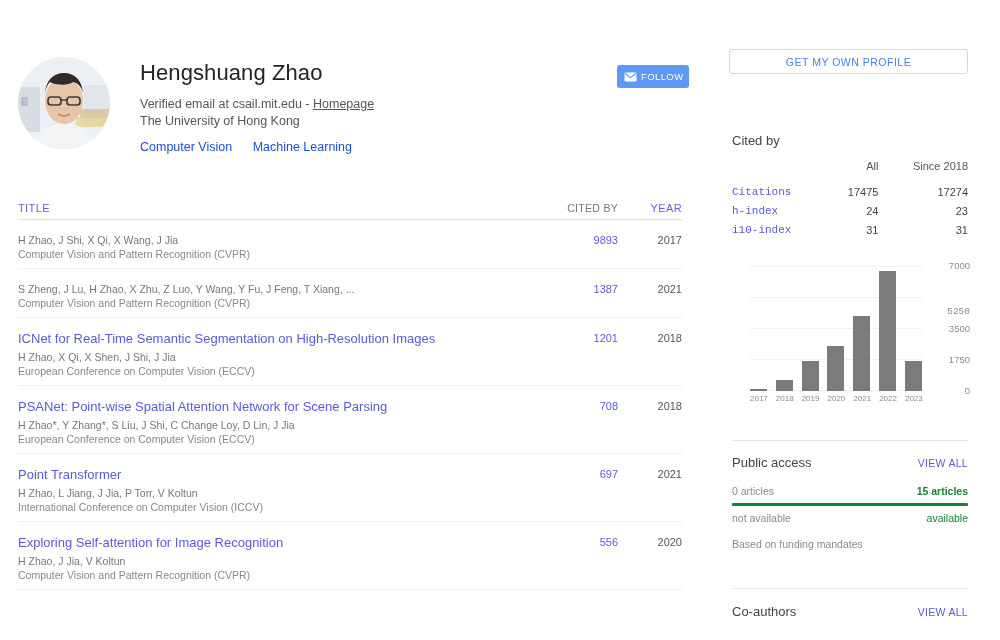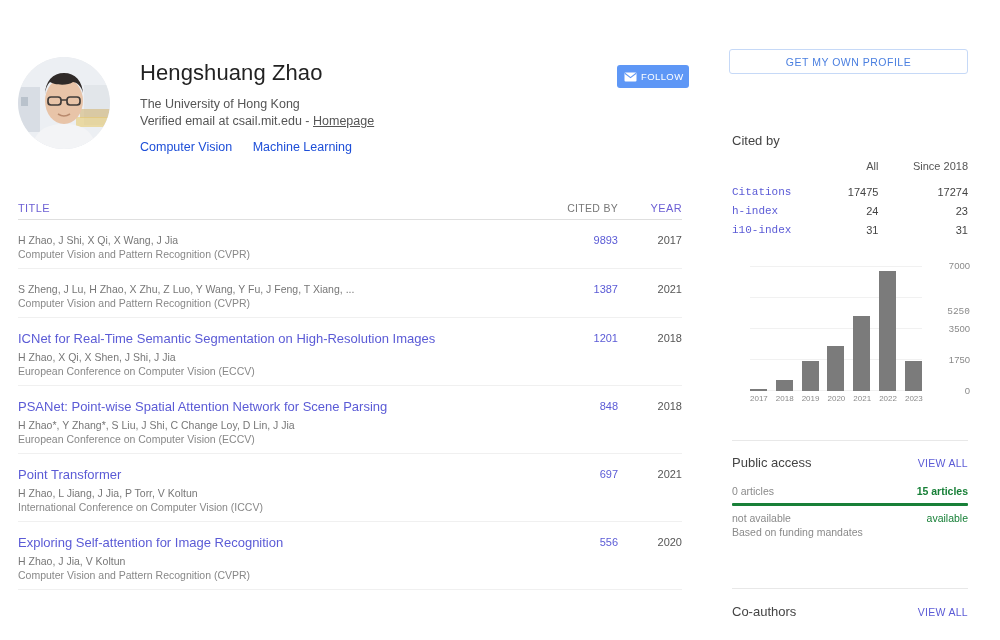--- a/index.html
+++ b/index.html
@@ -170,21 +170,21 @@
     font-size: 10.5px; line-height: 15px;
   }
   .pa-left  { color: #8a8a8a; }
   .pa-right { color: #188038; font-weight: bold; }
   .pa-right.plain { font-weight: normal; }
   .pa-bar {
     margin: 4px 0 5px 0; height: 3px; width: 100%;
     background: #188038; border-radius: 1px;
   }
   .pa-note {
-    font-size: 10.5px; color: #8a8a8a;
+    margin-top: 12px; font-size: 10.5px; color: #8a8a8a;
   }
 
   .coauth-head {
     position: absolute; left: 4px; top: 604px; width: 236px;
     display: flex; justify-content: space-between; align-items: baseline;
   }
 
   .divider {
     position: absolute; left: 4px; width: 236px;
     height: 1px; background: #e8e8e8;
@@ -218,24 +218,24 @@
             <rect x="30" y="40" width="13" height="8" rx="3" fill="none" stroke="#403c3a" stroke-width="1.7"></rect>
             <rect x="49" y="40" width="13" height="8" rx="3" fill="none" stroke="#403c3a" stroke-width="1.7"></rect>
             <line x1="43" y1="43" x2="49" y2="43" stroke="#403c3a" stroke-width="1.5"></line>
             <path d="M40 57q6 4 12 0" stroke="#b98a6d" stroke-width="1.6" fill="none"></path>
           </g>
         </svg>
       </div>
 
       <div class="profile-text">
         <div class="prof-name">Hengshuang Zhao</div>
-        <div class="prof-line">The University of Hong Kong</div>
         <div class="prof-line">
           <span>Verified email at csail.mit.edu - </span><span class="prof-link">Homepage</span>
         </div>
+        <div class="prof-line">The University of Hong Kong</div>
         <div class="interests">
           <span class="interest">Computer Vision</span>
           <span class="interest">Machine Learning</span>
         </div>
       </div>
     </div>
 
     <div class="follow-btn">
       <span>
         <svg width="13" height="10" viewBox="0 0 13 10" xmlns="http://www.w3.org/2000/svg">
@@ -280,21 +280,21 @@
         <div class="pub-cited">1201</div>
         <div class="pub-year">2018</div>
       </div>
 
       <div class="pub-row">
         <div class="pub-main">
           <div class="pub-title">PSANet: Point-wise Spatial Attention Network for Scene Parsing</div>
           <div class="pub-authors">H Zhao*, Y Zhang*, S Liu, J Shi, C Change Loy, D Lin, J Jia</div>
           <div class="pub-venue">European Conference on Computer Vision (ECCV)</div>
         </div>
-        <div class="pub-cited">848</div>
+        <div class="pub-cited">708</div>
         <div class="pub-year">2018</div>
       </div>
 
       <div class="pub-row">
         <div class="pub-main">
           <div class="pub-title">Point Transformer</div>
           <div class="pub-authors">H Zhao, L Jiang, J Jia, P Torr, V Koltun</div>
           <div class="pub-venue">International Conference on Computer Vision (ICCV)</div>
         </div>
         <div class="pub-cited">697</div>

